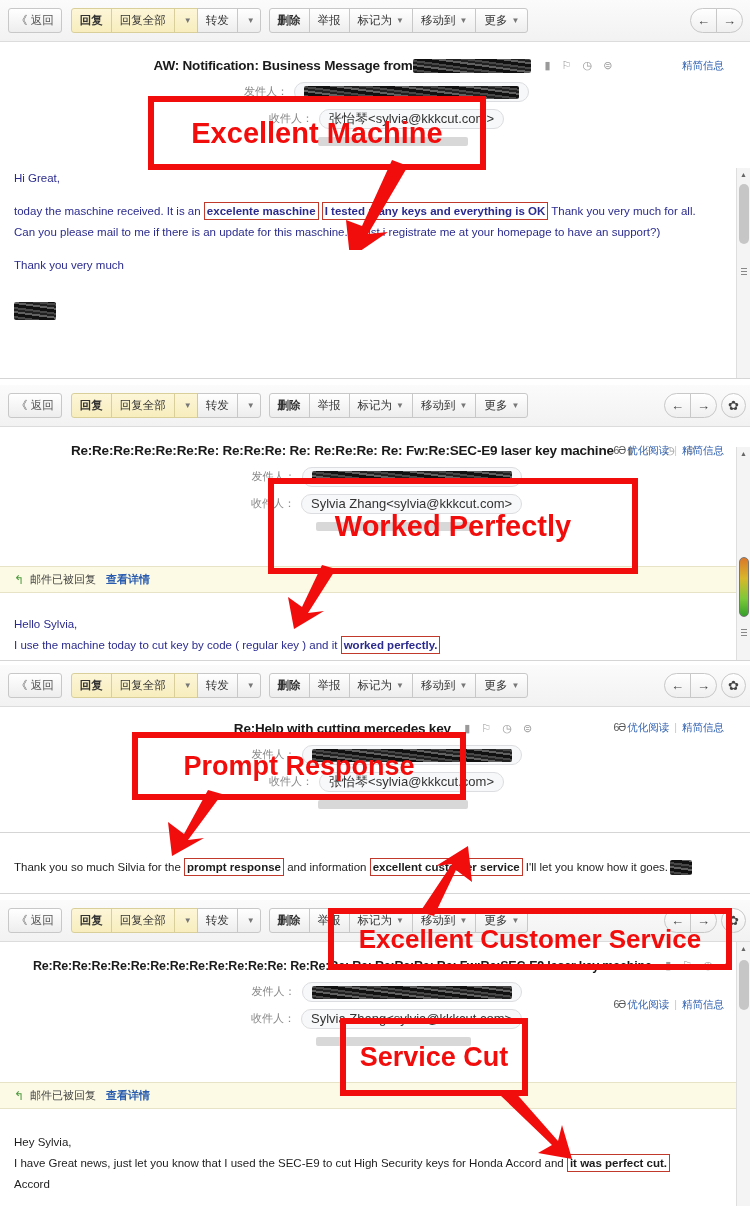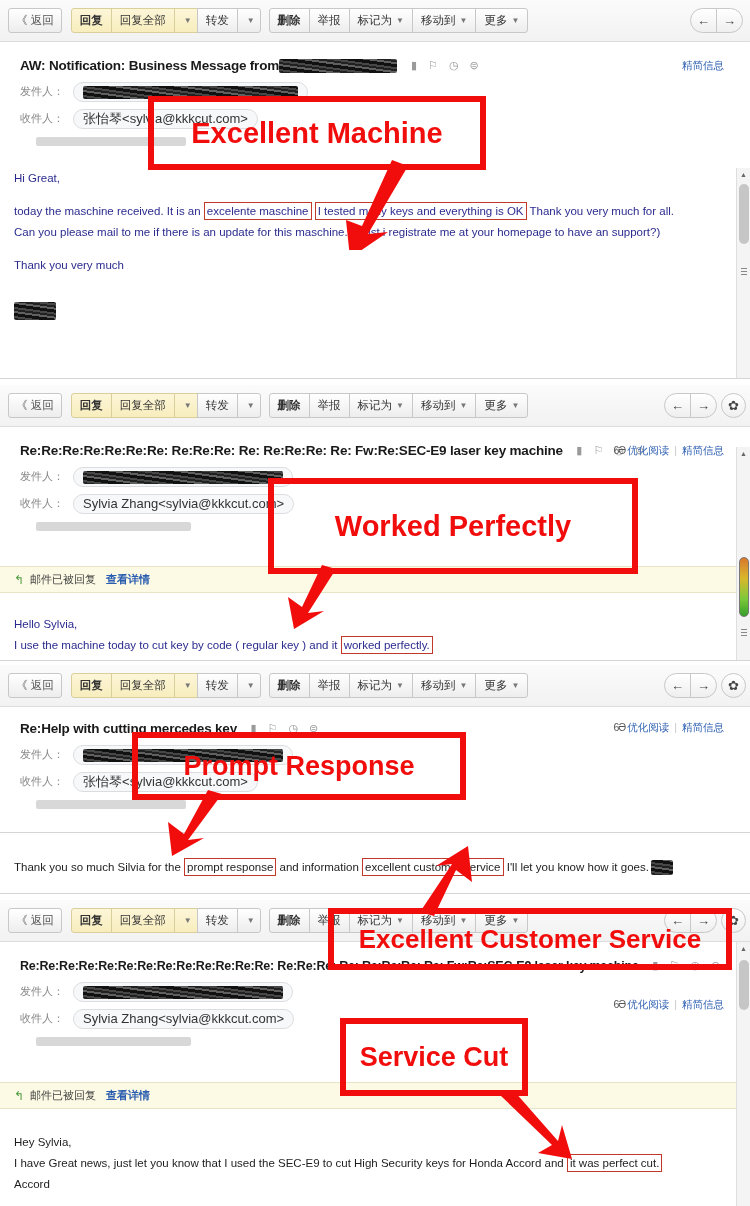--- a/index.html
+++ b/index.html
@@ -45,21 +45,21 @@
   .navbtn.l { border-radius:13px 0 0 13px; }
   .navbtn.r { border-radius:0 13px 13px 0; }
   .gearbtn {
     position:absolute; right:4px; top:8px;
     width:25px; height:25px; border:1px solid #c8c8c8; border-radius:13px;
     background:linear-gradient(#ffffff,#efefef);
     display:flex; align-items:center; justify-content:center; font-size:13px; color:#444;
   }
 
   
-  .mailhead { position:relative; padding:14px 0 6px 20px; background:#fff; }
+  .mailhead { position:relative; padding:14px 0 6px 20px; background:#fff;text-align:center; }
   .subject {
     font-size:13.5px; font-weight:bold; color:#1a1a1a; display:inline-block;
     vertical-align:middle; letter-spacing:-0.2px;
   }
   .subject.small { font-size:12.5px; }
   .hicons { display:inline-block; vertical-align:middle; margin-left:9px; color:#9a9a9a; font-size:11px; letter-spacing:4px; }
   .rightlinks { position:absolute; right:26px; top:17px; font-size:10.5px; color:#2a5db0; white-space:nowrap; }
   .rightlinks .glyph { color:#555; margin-right:2px; letter-spacing:-1px; }
   .rightlinks .sep { color:#c8c8c8; margin:0 5px; }
   .rightlinks a { color:#2a5db0; text-decoration:none; }
@@ -90,21 +90,21 @@
     height:27px; display:flex; align-items:center; padding-left:14px;
     font-size:11px; color:#444;
   }
   .noticebar .arr { color:#4c9a3f; margin-right:6px; font-size:12px; }
   .noticebar a { color:#2a5db0; margin-left:10px; text-decoration:none; font-weight:bold; }
 
   
   .mailbody { position:relative; background:#fff; padding:14px 0 0 14px; }
   .bodyline { font-size:11.5px; color:#2b2b8f; line-height:21px; white-space:nowrap; }
   .bodyline.dark { color:#1d1d1d; }
-  .hl { border:1px solid #c0392b; padding:1px 2px; display:inline-block; line-height:14px; }
+  .hl { border:1px solid #c0392b; padding:1px 2px; display:inline-block; line-height:14px;font-weight:bold; }
   .gap { height:12px; }
 
   
   .vscroll {
     position:absolute; right:0; top:0; width:14px; height:100%;
     background:#f4f4f4; border-left:1px solid #dedede;
   }
   .vs-arrow { height:13px; display:flex; align-items:center; justify-content:center; font-size:7px; color:#666; }
   .vs-thumb { position:absolute; left:2px; width:10px; background:#c6c6c6; border-radius:5px; }
   .vs-thumb.rainbow { background:linear-gradient(#d9782b,#d9b72b 35%,#7ec93a 70%,#35a02a); border:1px solid #777; }

